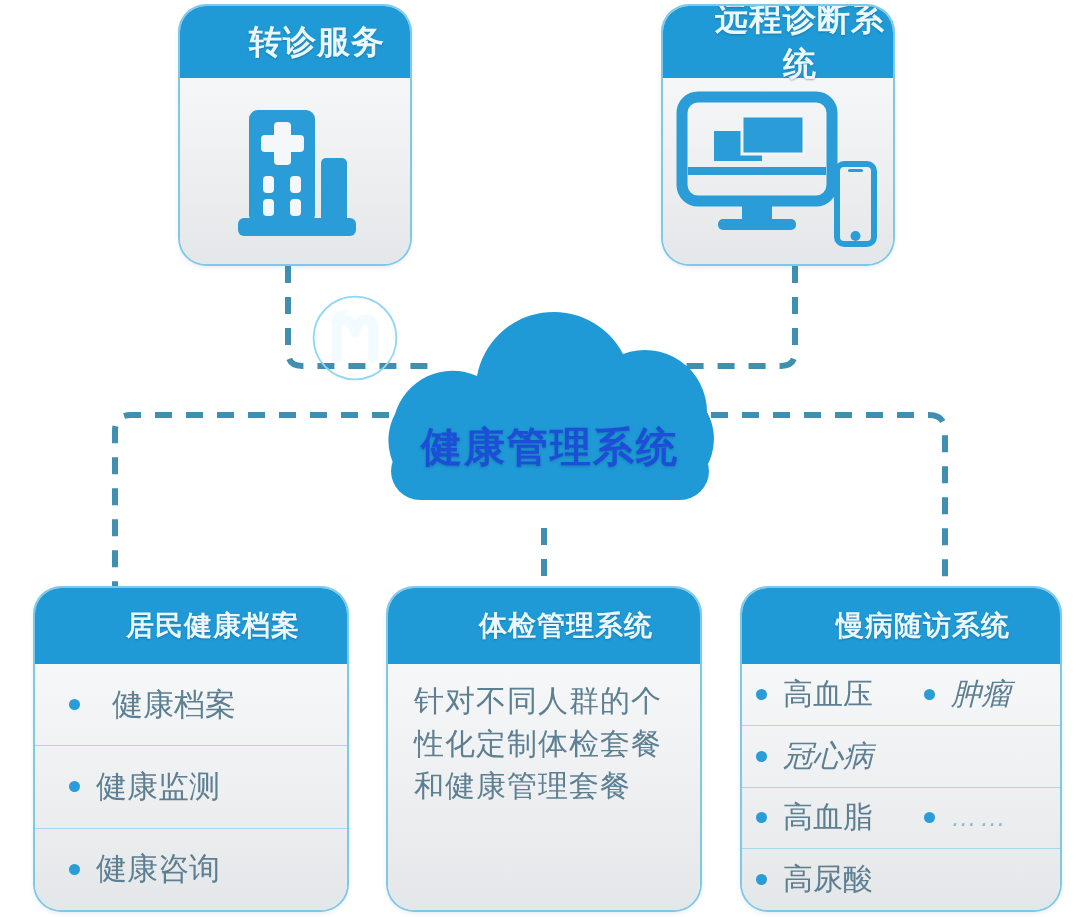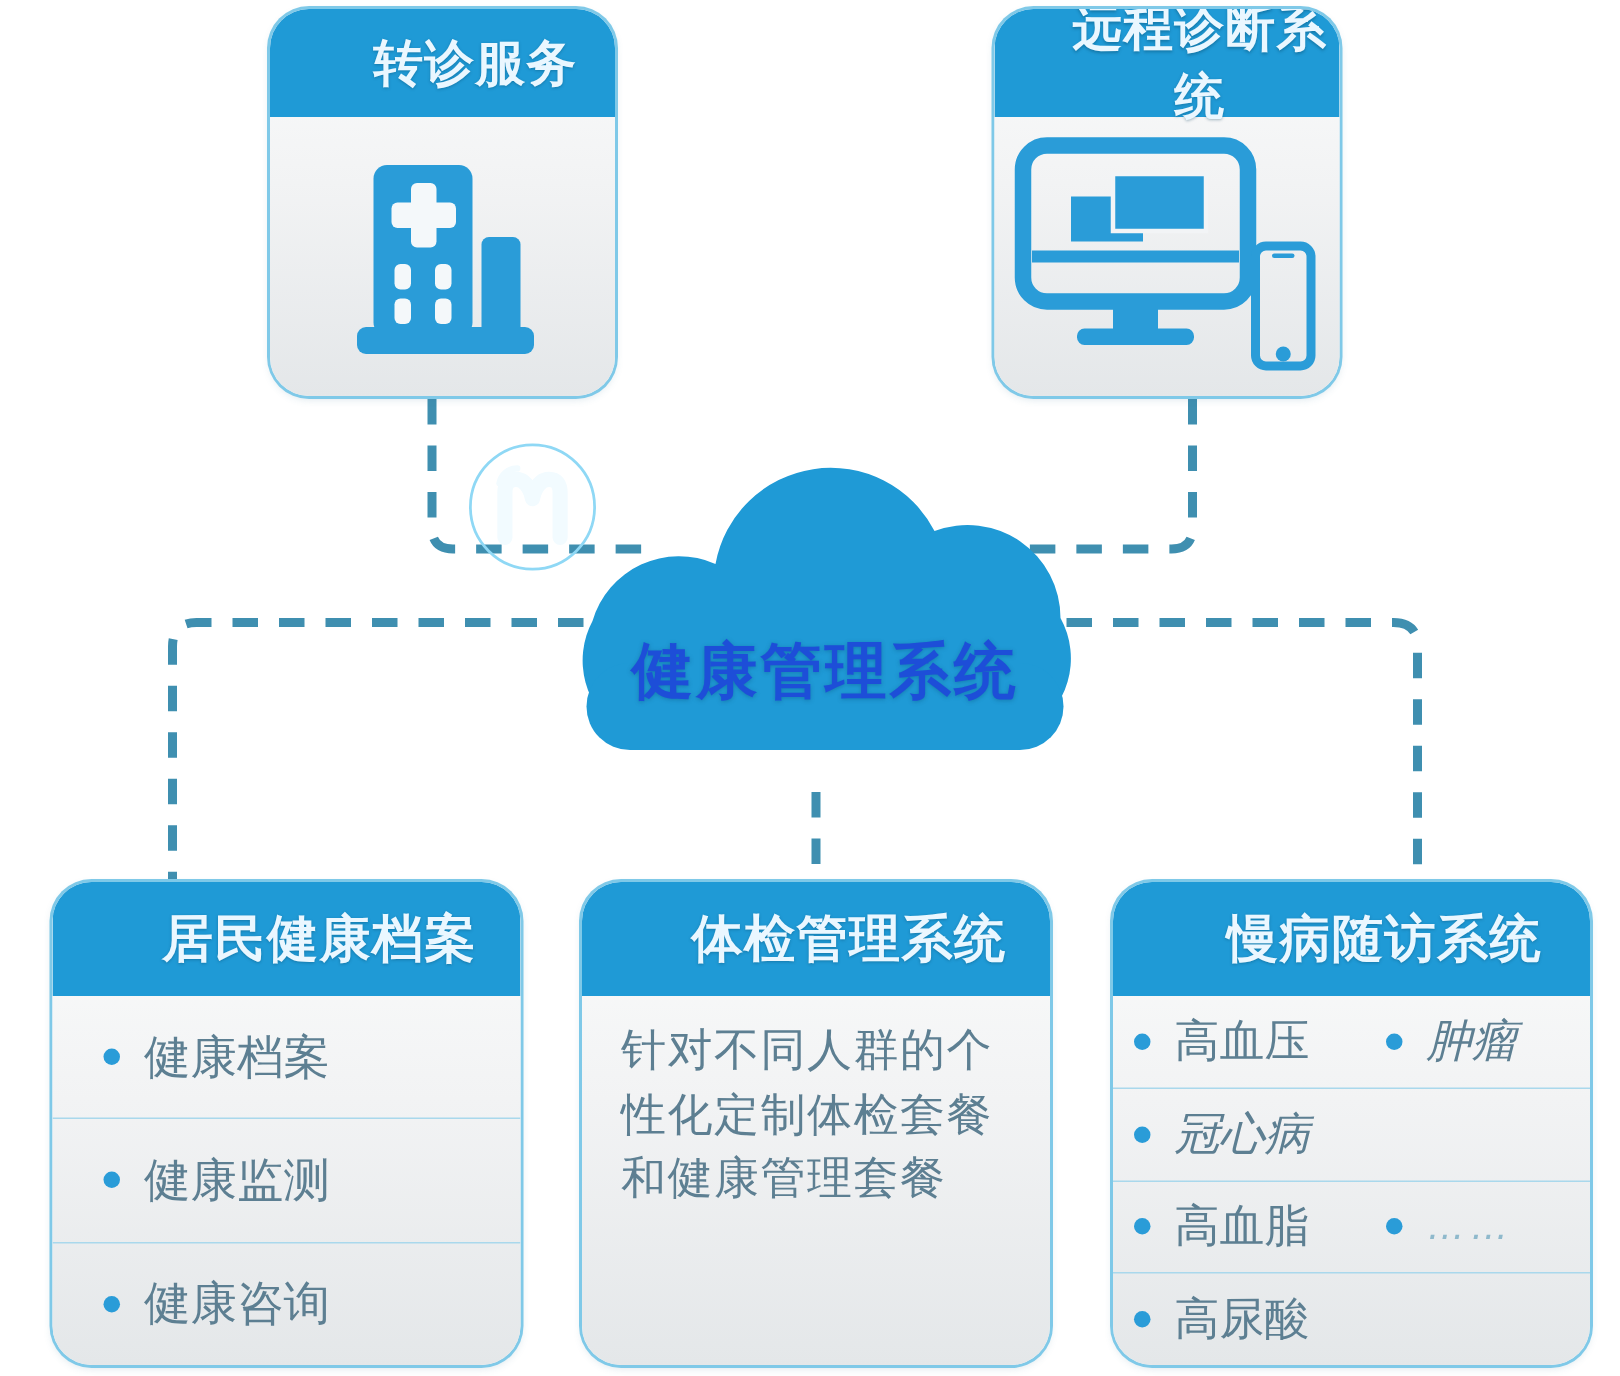--- a/index.html
+++ b/index.html
@@ -52,33 +52,33 @@
     position:absolute;left:0;right:0;top:128px;
     text-align:center;color:#1d4ed8;font-size:41px;font-weight:bold;
     letter-spacing:2px;text-shadow:0 1px 3px rgba(0,70,110,.35);
   }
 
   
   .bot-card{top:588px;height:322px;}
   #card-records{left:35px;width:312px;}
   #card-exam{left:388px;width:312px;}
   #card-chronic{left:742px;width:318px;}
-  .bot-card .card-head{height:76px;font-size:34px;}
+  .bot-card .card-head{height:76px;font-size:28px;}
   .bot-card .card-body{height:246px;display:flex;flex-direction:column;}
 
   .list-row{
     flex:1 1 0;
     display:flex;align-items:center;
     border-top:1.5px solid #a9d8ec;
     padding-left:34px;
     color:#5d7f92;
     font-size:31px;
     box-sizing:border-box;
   }
-  .list-row:first-child{border-top:none;}
+  .list-row:first-child{border-top:none;gap:16px;}
   .bullet{
     width:11px;height:11px;border-radius:50%;
     background:#2a9cd8;flex:0 0 auto;margin-right:16px;
   }
   .row-text{white-space:nowrap;}
 
   
   .chr-row{
     flex:1 1 0;display:flex;align-items:center;
     border-top:1.5px solid #a9d8ec;

